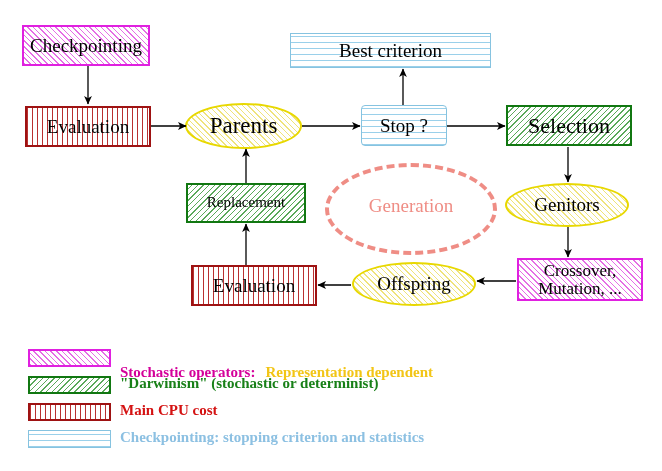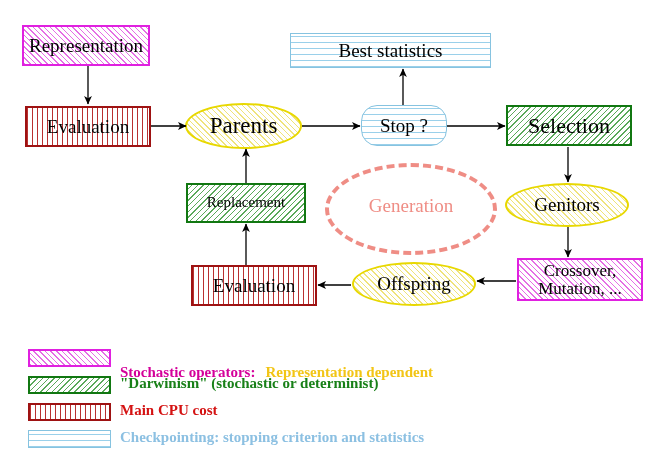--- a/index.html
+++ b/index.html
@@ -65,21 +65,21 @@
   .fill-yellow {
     border: 2px solid #e8d800;
     background-color: #ffffff;
     background-image: repeating-linear-gradient(
         45deg,
         #efe37a 0px, #efe37a 1px,
         rgba(255,255,255,0) 1px, rgba(255,255,255,0) 4px);
   }
 
   .ellipse { border-radius: 50%; }
-  .rounded { border-radius: 16px; }
+  .rounded { border-radius: 4px; }
 
   
   .gen-ellipse {
     position: absolute;
     box-sizing: border-box;
     border: 4px dashed #ef8d85;
     border-radius: 50%;
     background: transparent;
   }
   .gen-label {
@@ -114,24 +114,24 @@
     white-space: nowrap;
   }
   .legend-text .seg2 { font-weight: bold; }
 </style>
 </head>
 <body>
 
 <div id="canvas">
 
   <div id="nodes-layer">
-      <div class="node fill-magenta" style="left: 22px; top: 25px; width: 128px; height: 41px; font-size: 19px;">Representation</div>
+      <div class="node fill-magenta" style="left: 22px; top: 25px; width: 128px; height: 41px; font-size: 19px;">Checkpointing</div>
       <div class="node fill-red" style="left: 25px; top: 106px; width: 126px; height: 41px; font-size: 19px;">Evaluation</div>
       <div class="node fill-yellow ellipse" style="left: 185px; top: 103px; width: 117px; height: 46px; font-size: 23px;">Parents</div>
-      <div class="node fill-blue" style="left: 290px; top: 33px; width: 201px; height: 35px; font-size: 19px;">Best statistics</div>
+      <div class="node fill-blue" style="left: 290px; top: 33px; width: 201px; height: 35px; font-size: 19px;">Best criterion</div>
       <div class="node fill-blue rounded" style="left: 361px; top: 105px; width: 86px; height: 41px; font-size: 19px;">Stop ?</div>
       <div class="node fill-green" style="left: 506px; top: 105px; width: 126px; height: 41px; font-size: 22px;">Selection</div>
       <div class="node fill-green" style="left: 186px; top: 183px; width: 120px; height: 40px; font-size: 15px;">Replacement</div>
       <div class="node fill-yellow ellipse" style="left: 505px; top: 183px; width: 124px; height: 44px; font-size: 19px;">Genitors</div>
       <div class="node fill-red" style="left: 191px; top: 265px; width: 126px; height: 41px; font-size: 19px;">Evaluation</div>
       <div class="node fill-yellow ellipse" style="left: 352px; top: 262px; width: 124px; height: 44px; font-size: 19px;">Offspring</div>
       <div class="node fill-magenta" style="left: 517px; top: 258px; width: 126px; height: 43px; font-size: 17px;">Crossover,
 Mutation, ...</div>
     </div>
 

